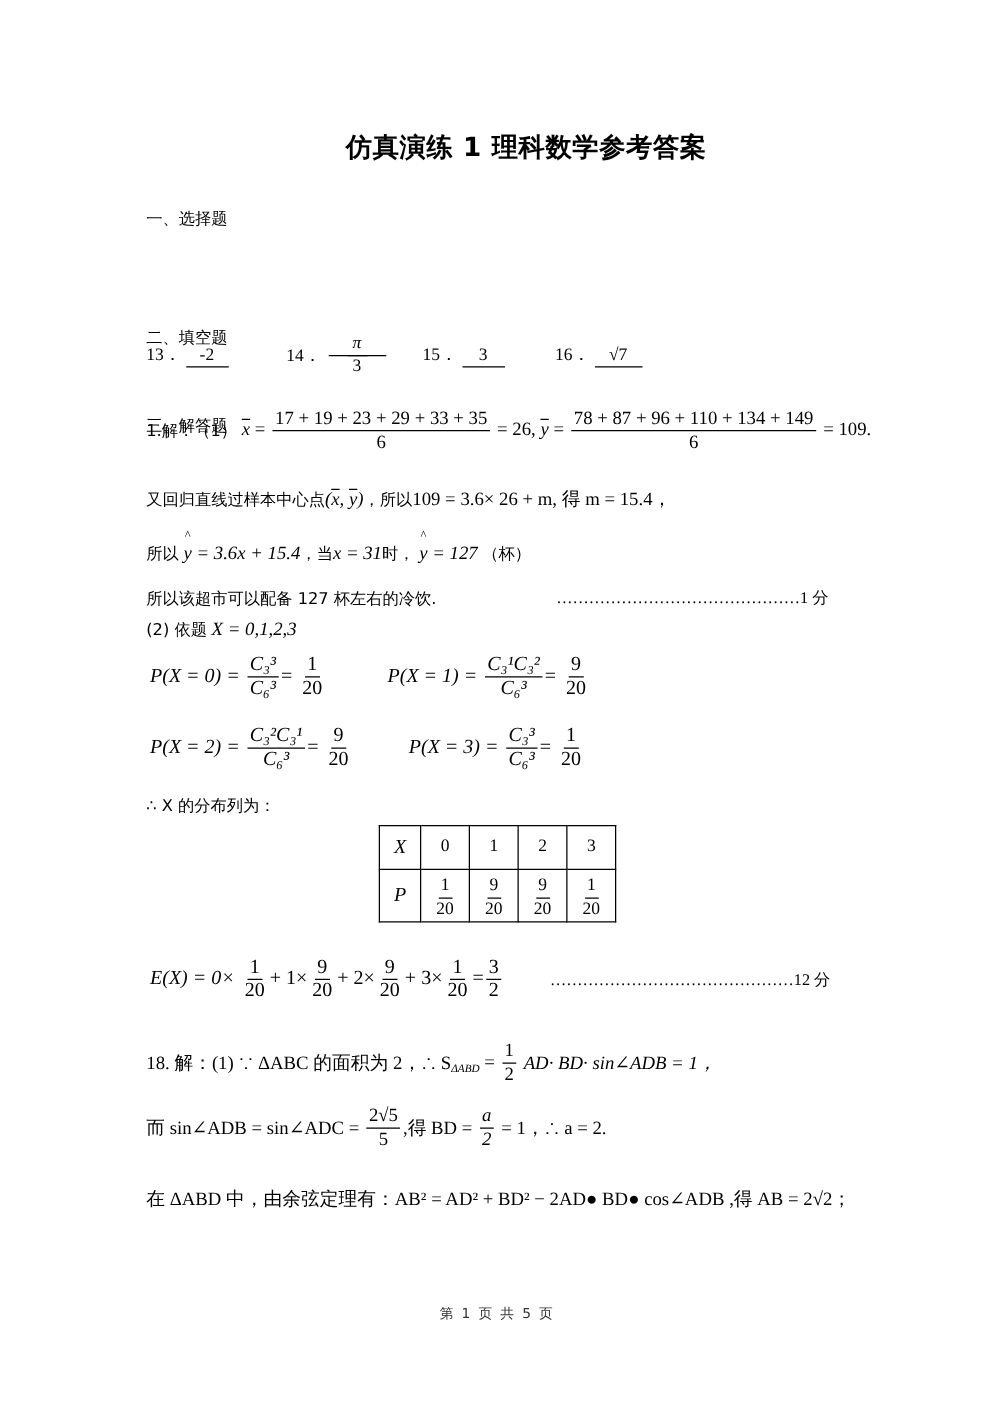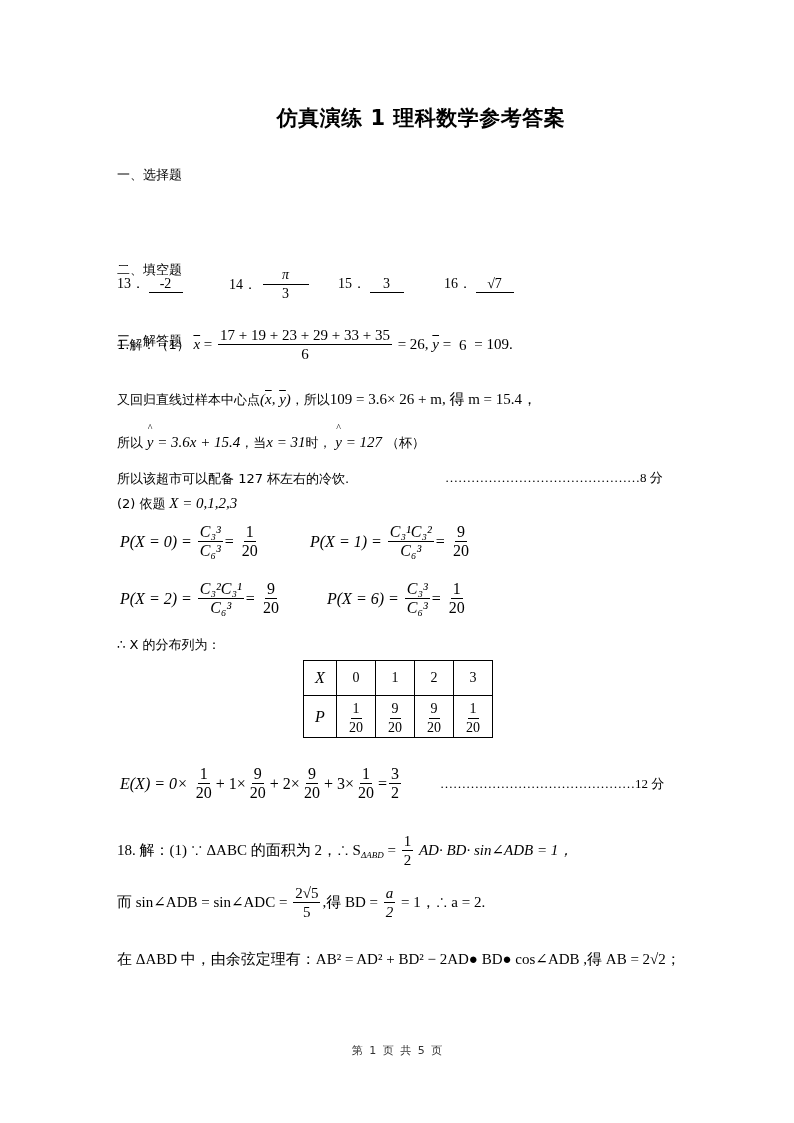--- a/index.html
+++ b/index.html
@@ -69,38 +69,39 @@
 <div class="abs line" style="left:117px;top:326px;">
   <span class="cn" style="font-size:13px;vertical-align:middle;">1.解：（1）</span>
   <span class="it ov" style="vertical-align:middle;">x</span><span style="vertical-align:middle;"> =</span>
   <span class="frac">
     <span class="num">17 + 19 + 23 + 29 + 33 + 35</span>
     <span class="den">6</span>
   </span>
   <span style="vertical-align:middle;">= 26,</span>
   <span class="it ov" style="vertical-align:middle;">y</span><span style="vertical-align:middle;"> =</span>
   <span class="frac">
+    <span class="num">78 + 87 + 96 + 110 + 134 + 149</span>
     <span class="den">6</span>
   </span>
   <span style="vertical-align:middle;">= 109.</span>
 </div>
 
 <div class="abs line" style="left:117px;top:390px;">
   <span class="cn" style="font-size:13px;">又回归直线过样本中心点</span><span class="it">(<span class="ov">x</span>, <span class="ov">y</span>)</span><span class="cn" style="font-size:13px;">，所以</span><span>109 = 3.6× 26 + m, 得 m = 15.4，</span>
 </div>
 
 <div class="abs line" style="left:117px;top:434px;">
   <span class="cn" style="font-size:13px;">所以</span>
   <span class="it hat">y = 3.6x + 15.4</span><span class="cn" style="font-size:13px;">，当</span><span class="it">x = 31</span><span class="cn" style="font-size:13px;">时，</span>
   <span class="it hat">y = 127</span>
   <span class="cn" style="font-size:13px;">（杯）</span>
 </div>
 
 <div class="abs cn" style="left:117px;top:470px;font-size:13px;">所以该超市可以配备 127 杯左右的冷饮.</div>
-<div class="abs" style="left:445px;top:469px;font-size:13px;">………………………………………8 分</div>
+<div class="abs" style="left:445px;top:469px;font-size:13px;">………………………………………1 分</div>
 
 <div class="abs line" style="left:117px;top:495px;">
   <span class="cn" style="font-size:13px;">(2)  依题</span>
   <span class="it">X = 0,1,2,3</span>
 </div>
 
 <div class="abs line" style="left:120px;top:523px;font-size:16px;">
   <span class="it" style="vertical-align:middle;">P(X = 0) =</span>
   <span class="frac it">
       <span class="num">C₃³</span>
@@ -127,21 +128,21 @@
   <span class="frac it">
       <span class="num">C₃²C₃¹</span>
       <span class="den">C₆³</span>
     </span><span style="vertical-align:middle;">=</span>
   <span class="frac">
       <span class="num">9</span>
       <span class="den">20</span>
     </span>
 </div>
 <div class="abs line" style="left:327px;top:580px;font-size:16px;">
-  <span class="it" style="vertical-align:middle;">P(X = 6)   =</span>
+  <span class="it" style="vertical-align:middle;">P(X = 3)   =</span>
   <span class="frac it">
       <span class="num">C₃³</span>
       <span class="den">C₆³</span>
     </span><span style="vertical-align:middle;">=</span>
   <span class="frac">
       <span class="num">1</span>
       <span class="den">20</span>
     </span>
 </div>
 

